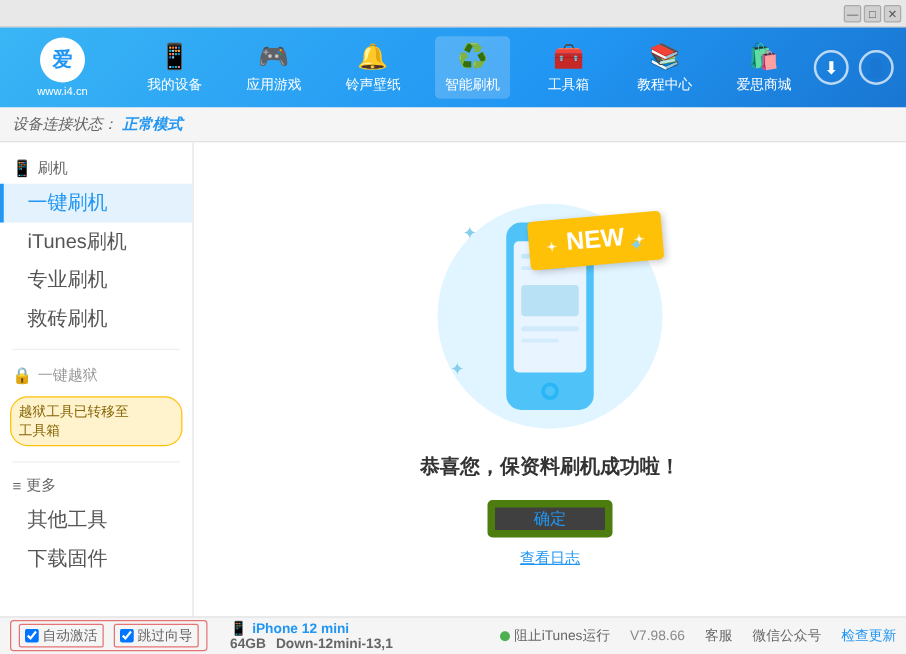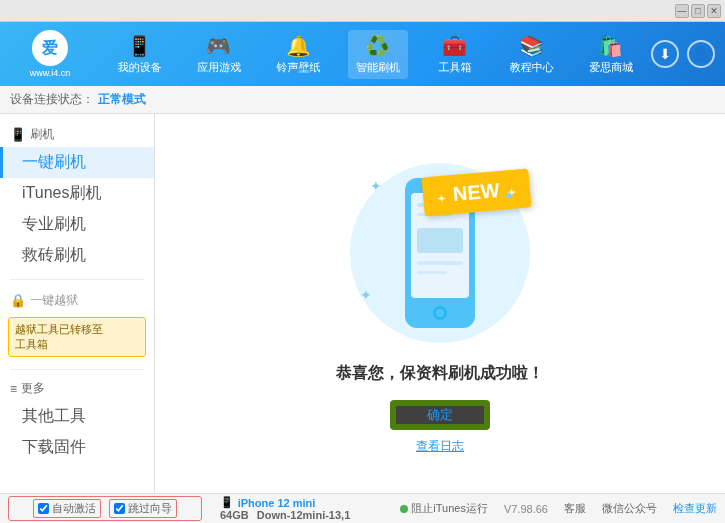--- a/index.html
+++ b/index.html
@@ -16,37 +16,37 @@
     .logo-circle { width: 36px; height: 36px; background: white; border-radius: 50%; display: flex; align-items: center; justify-content: center; }
     .logo-text { font-size: 9px; color: white; margin-top: 2px; }
     .nav-items { display: flex; flex: 1; justify-content: space-around; }
     .nav-item { display: flex; flex-direction: column; align-items: center; color: white; cursor: pointer; padding: 4px 8px; min-width: 55px; }
     .nav-icon { font-size: 20px; margin-bottom: 2px; }
     .nav-label { font-size: 11px; }
     .nav-right { display: flex; gap: 8px; color: white; }
     .nav-right-btn { width: 28px; height: 28px; border-radius: 50%; border: 2px solid rgba(255,255,255,0.7); display: flex; align-items: center; justify-content: center; cursor: pointer; font-size: 14px; }
 
     
-    .status-bar { height: 28px; background: #f5f5f5; border-bottom: 1px solid #ddd; display: flex; align-items: center; padding: 0 10px; font-size: 12px; color: #333; }
+    .status-bar { height: 28px; background: #f5f5f5; border-bottom: 1px solid #ddd; display: flex; align-items: center; padding: 0 10px; font-size: 12px; color: #333; font-style: italic; }
     .status-label { color: #666; }
     .status-value { color: #2196f3; font-weight: bold; margin-left: 4px; }
 
     
     .main { display: flex; height: calc(523px - 22px - 64px - 28px - 30px); }
 
     
     .sidebar { width: 155px; background: white; border-right: 1px solid #e0e0e0; overflow-y: auto; padding: 4px 0; }
     .sidebar-section { padding: 4px 0; }
     .sidebar-group-header { display: flex; align-items: center; padding: 4px 10px; color: #666; font-size: 12px; cursor: pointer; }
     .sidebar-group-header .icon { margin-right: 4px; font-size: 13px; color: #4CAF50; }
     .sidebar-item { padding: 5px 10px 5px 22px; color: #555; cursor: pointer; font-size: 16px; }
     .sidebar-item.active { background: #e3f2fd; color: #2196f3; border-left: 3px solid #2196f3; padding-left: 19px; }
     .sidebar-divider { height: 1px; background: #eee; margin: 4px 10px; }
     .sidebar-group-header2 { display: flex; align-items: center; padding: 4px 10px; color: #666; font-size: 12px; }
-    .jailbreak-notice { background: #fff3cd; border: 1px solid #ffc107; margin: 4px 8px; padding: 4px 6px; border-radius: 3px; font-size: 11px; color: #856404; }
+    .jailbreak-notice { background: #fff3cd; border: 1px solid #ffc107; margin: 4px 8px; padding: 4px 6px; border-radius: 14px; font-size: 11px; color: #856404; }
     .more-section { padding: 2px 0; }
     .more-header { display: flex; align-items: center; padding: 4px 10px; color: #666; font-size: 12px; }
     .more-header .icon { margin-right: 4px; }
 
     
     .content { flex: 1; display: flex; align-items: center; justify-content: center; background: white; }
     .success-panel { display: flex; flex-direction: column; align-items: center; justify-content: center; }
     .phone-illustration { position: relative; width: 200px; height: 200px; display: flex; align-items: center; justify-content: center; }
     .phone-bg-circle { width: 180px; height: 180px; background: #e0f5ff; border-radius: 50%; position: absolute; }
     .phone-svg { position: relative; z-index: 2; }
@@ -216,21 +216,21 @@
       </div>
       <p class="success-title">恭喜您，保资料刷机成功啦！</p>
       <button class="confirm-btn">确定</button>
       <span class="goto-daily">查看日志</span>
     </div>
   </div>
 </div>
 
 <div class="footer">
   <div class="footer-left">
-    <div style="display:flex;gap:8px;border:1px solid #e57373;padding:2px 24px;border-radius:3px;">
+    <div style="display:flex;gap:8px;border:1px solid #e57373;padding:2px 6px;border-radius:3px;">
       <label class="footer-checkbox">
         <input type="checkbox" checked="" style="width: 11px; height: 11px;">
         <span>自动激活</span>
       </label>
       <label class="footer-checkbox">
         <input type="checkbox" checked="" style="width: 11px; height: 11px;">
         <span>跳过向导</span>
       </label>
     </div>
     <div style="display:flex;flex-direction:column;margin-left:6px;">

